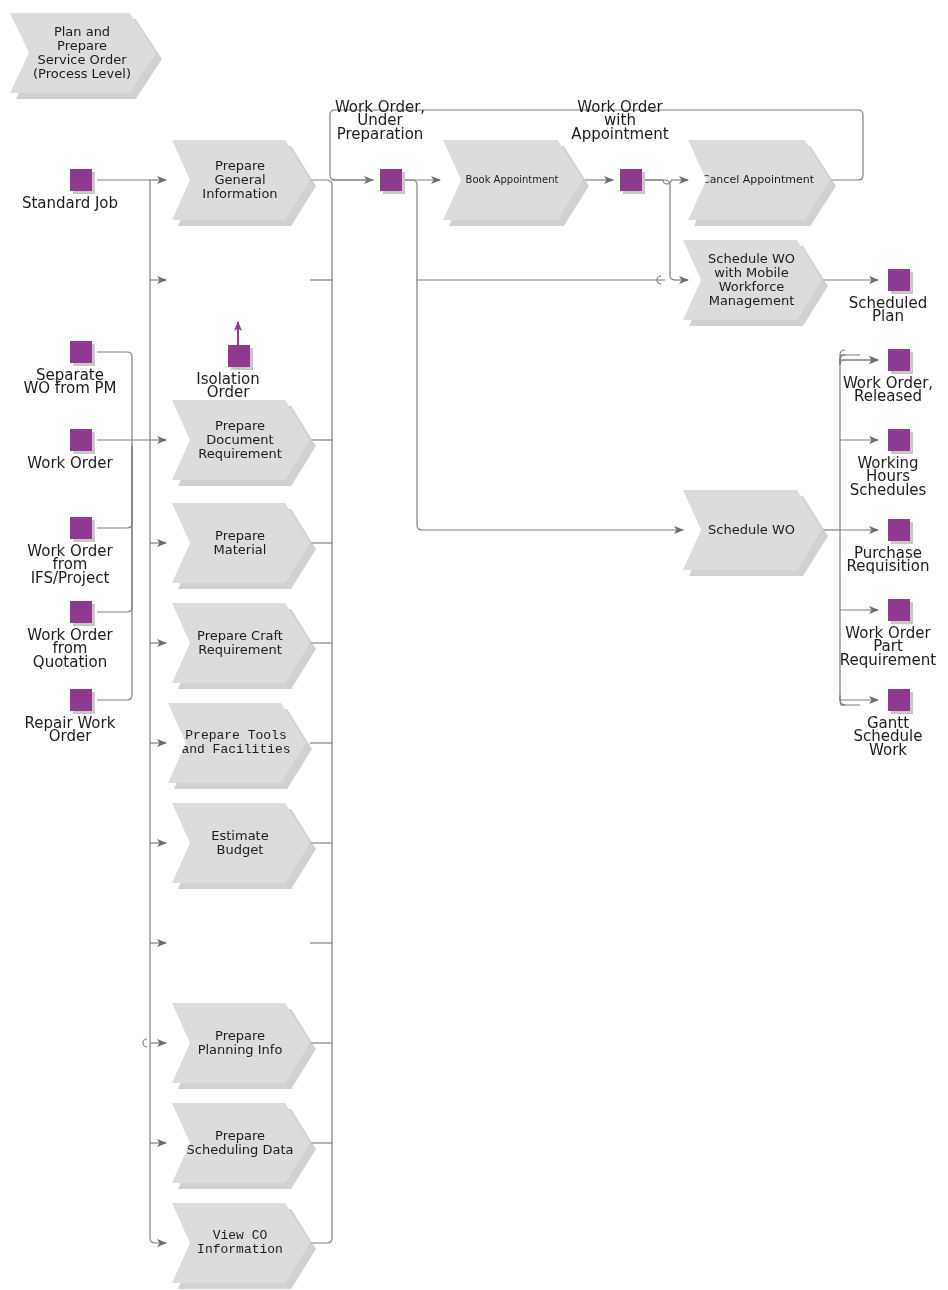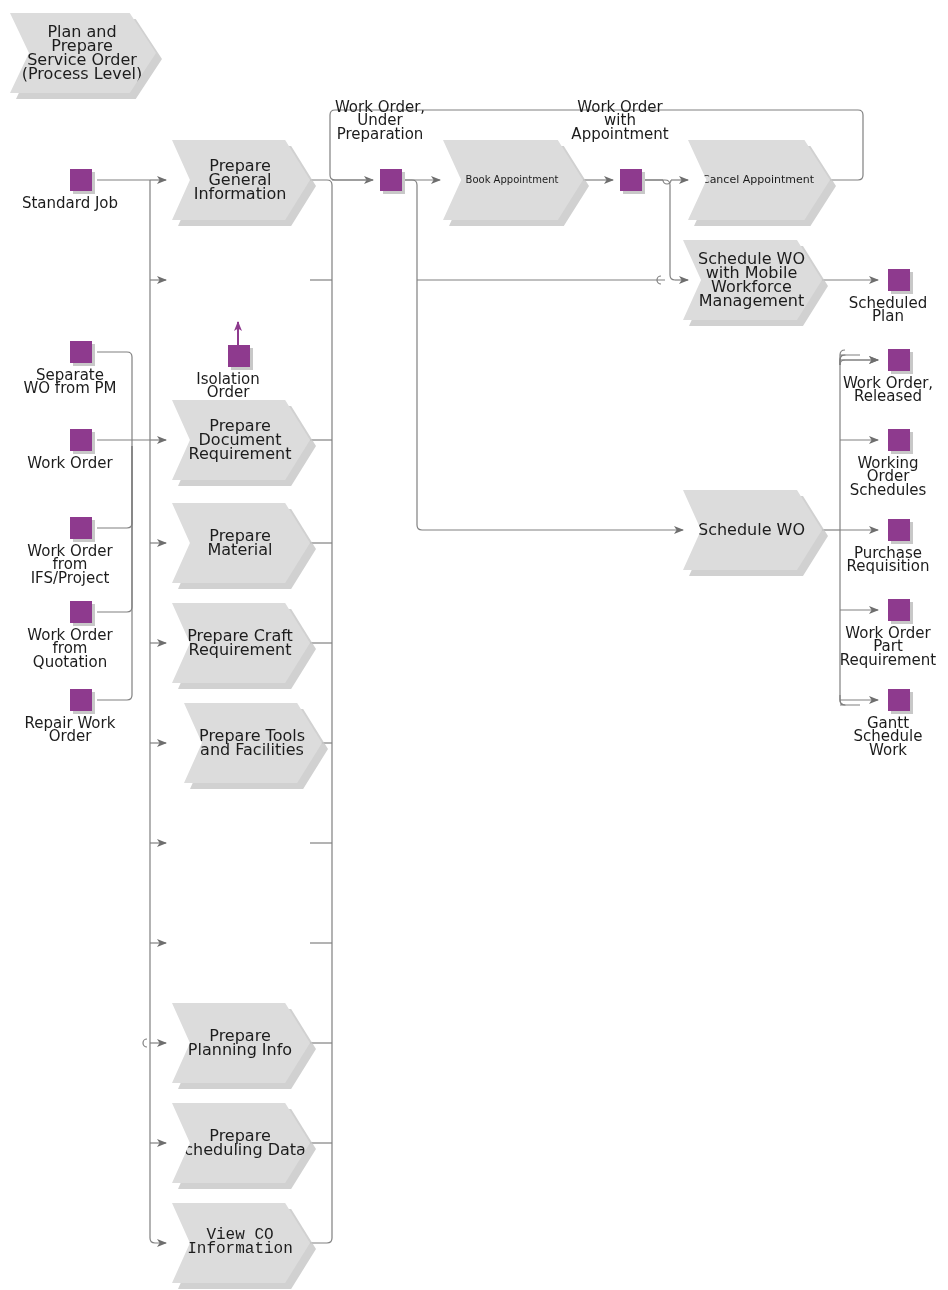--- a/index.html
+++ b/index.html
@@ -17,21 +17,21 @@
     background:#c9c9c9;opacity:.85;
     clip-path:polygon(0% 0%, 82% 0%, 100% 50%, 82% 100%, 0% 100%, 13% 50%);
   }
   .chevwrap .fg{
     position:absolute;left:0;top:0;width:100%;height:100%;
     background:#dcdcdc;
     clip-path:polygon(0% 0%, 82% 0%, 100% 50%, 82% 100%, 0% 100%, 13% 50%);
     display:flex;align-items:center;justify-content:center;
     text-align:center;box-sizing:border-box;
     padding-left:18px;padding-right:20px;
-    font-size:16px;line-height:13.8px;color:#1c1c1c;
+    font-size:13px;line-height:13.8px;color:#1c1c1c;
   }
 
   
   .node{position:absolute;}
   .node .sq-sh{position:absolute;left:3px;top:3px;width:22px;height:22px;background:#c8c8c8;}
   .node .sq{position:absolute;left:0;top:0;width:22px;height:22px;background:#8e3a8e;}
   .node .lbl{
     position:absolute;top:28px;left:50%;transform:translateX(-50%);
     white-space:pre;text-align:center;
     font-size:15px;line-height:13.4px;color:#1c1c1c;
@@ -160,26 +160,31 @@
     <div class="fg" style="white-space:pre;">Prepare
 Material</div>
   </div>
 
   <div class="chevwrap" style="left:172px;top:603px;width:138px;height:80px;">
     <div class="sh"></div>
     <div class="fg" style="white-space:pre;">Prepare Craft
 Requirement</div>
   </div>
 
-  <div class="chevwrap" style="left:184px;top:703px;width:138px;height:80px;">
+  <div class="chevwrap" style="left:168px;top:703px;width:138px;height:80px;font-family:Liberation Mono, monospace;">
     <div class="sh"></div>
     <div class="fg" style="white-space:pre;">Prepare Tools
 and Facilities</div>
   </div>
 
+  <div class="chevwrap" style="left:172px;top:803px;width:138px;height:80px;">
+    <div class="sh"></div>
+    <div class="fg" style="white-space:pre;">Estimate
+Budget</div>
+  </div>
 
 
   <div class="chevwrap" style="left:172px;top:1003px;width:138px;height:80px;">
     <div class="sh"></div>
     <div class="fg" style="white-space:pre;">Prepare
 Planning Info</div>
   </div>
 
   <div class="chevwrap" style="left:172px;top:1103px;width:138px;height:80px;">
     <div class="sh"></div>
@@ -292,21 +297,21 @@
     <div class="sq-sh"></div>
     <div class="sq"></div>
     <div class="lbl">Work Order,
 Released</div>
   </div>
 
   <div class="node" style="left:888px;top:429px;">
     <div class="sq-sh"></div>
     <div class="sq"></div>
     <div class="lbl">Working
-Order
+Hours
 Schedules</div>
   </div>
 
   <div class="node" style="left:888px;top:519px;">
     <div class="sq-sh"></div>
     <div class="sq"></div>
     <div class="lbl">Purchase
 Requisition</div>
   </div>
 

